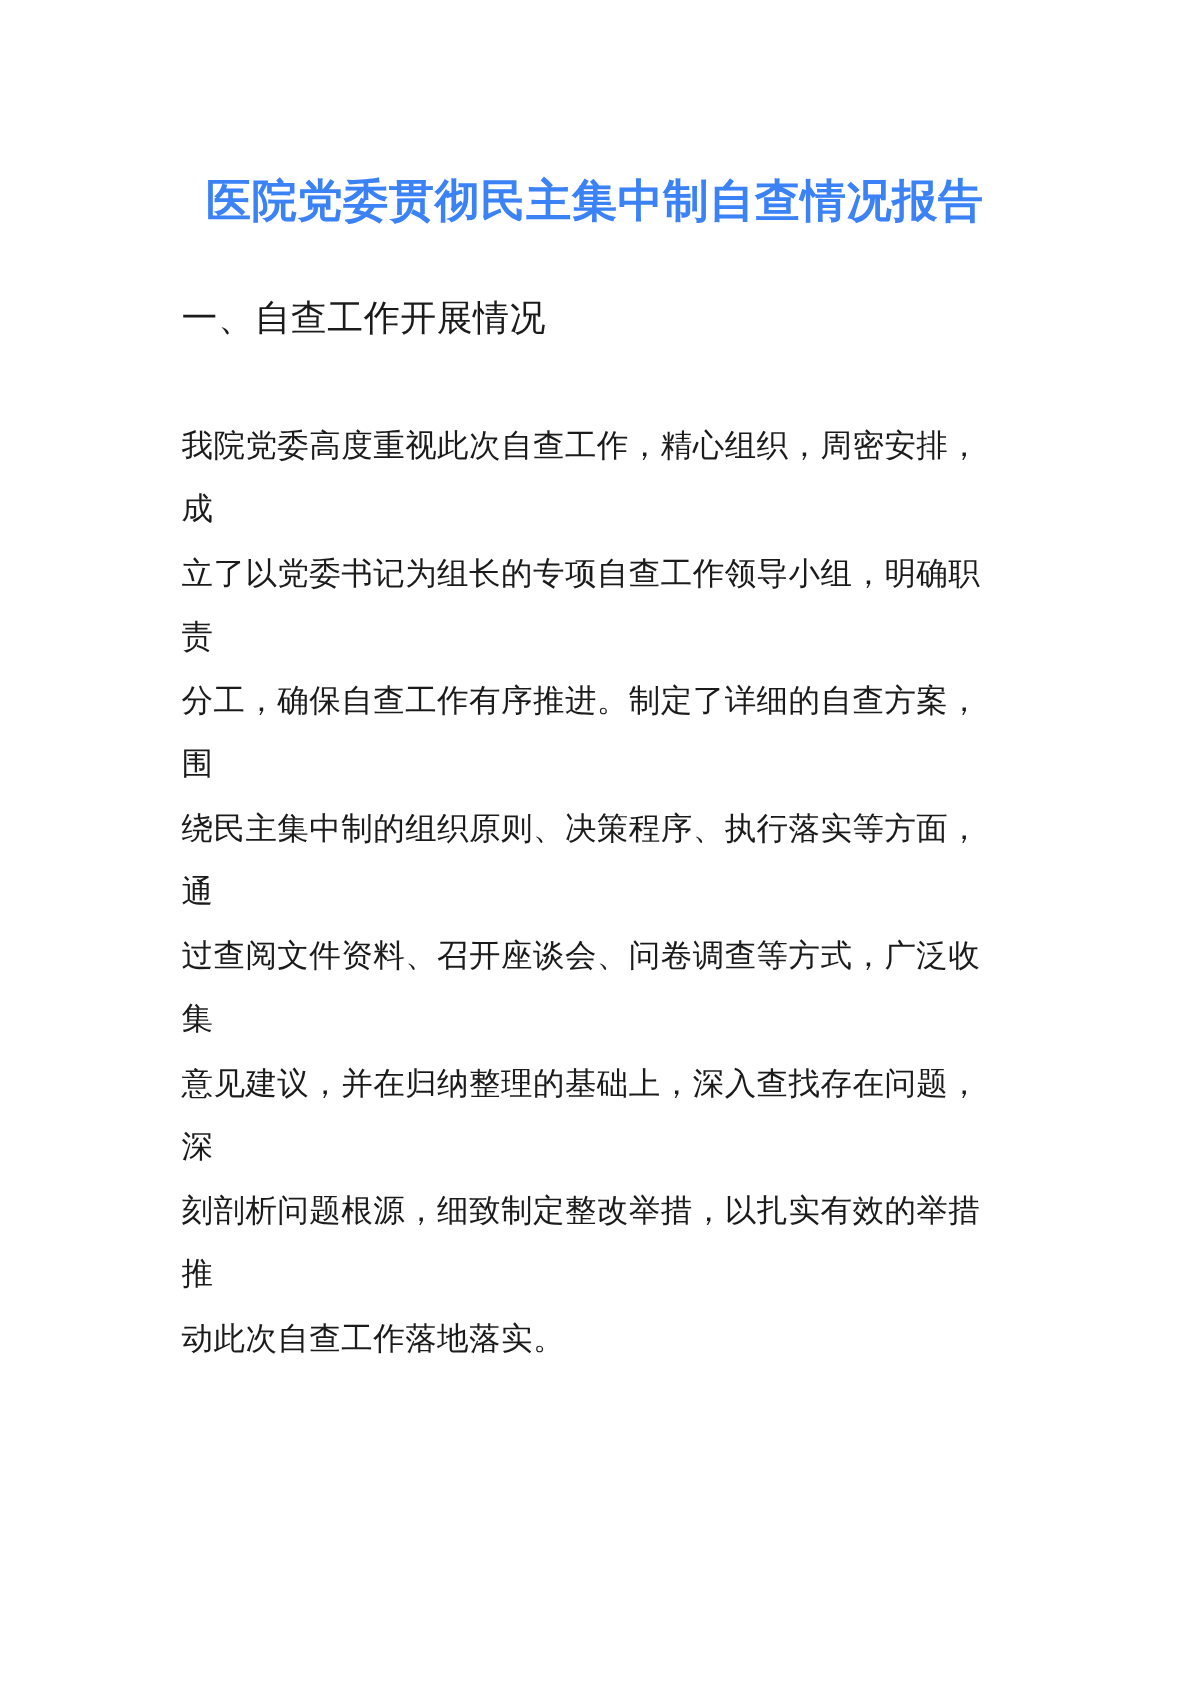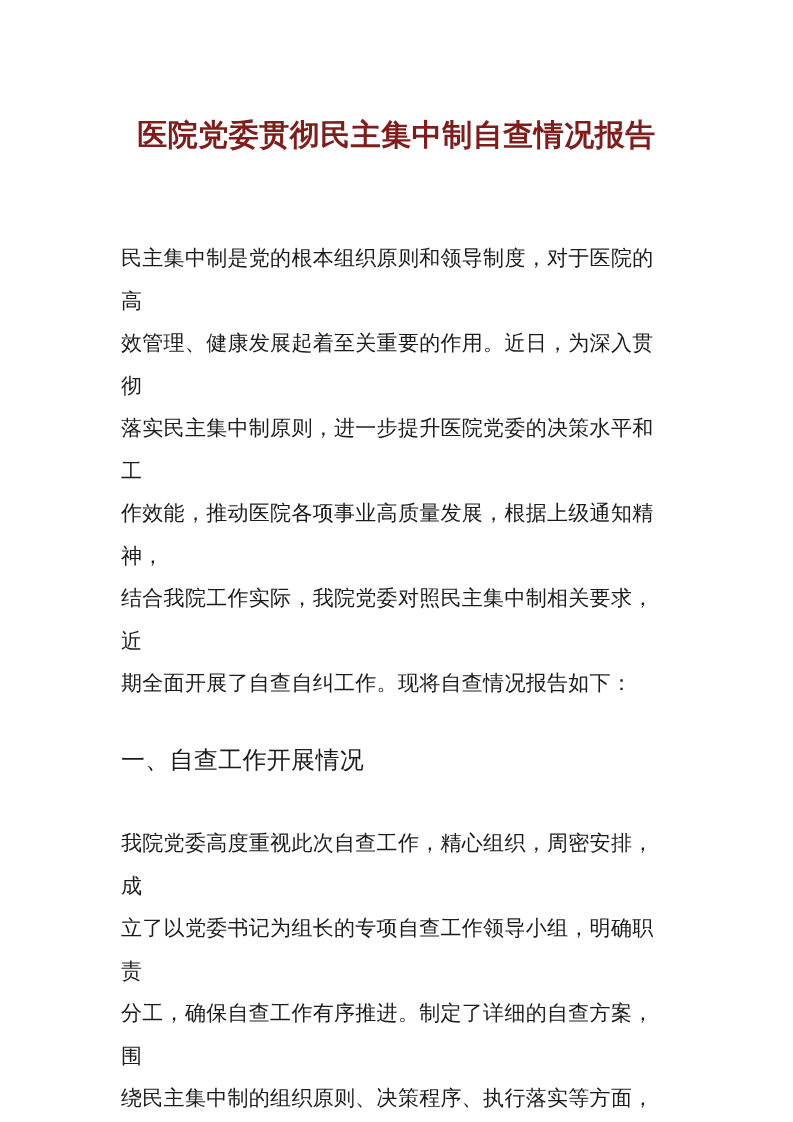--- a/index.html
+++ b/index.html
@@ -21,21 +21,21 @@
     padding: 0 121px;
     background: #ffffff;
   }
   .doc-title {
     margin: 112px 0 0 0;
     font-size: 30px;
     line-height: 46px;
     font-weight: bold;
     text-align: center;
     letter-spacing: 0.5px;
-    color: #7f1d1d;
+    color: #3b82f6;
     white-space: nowrap;
   }
   .body-para {
     margin: 0;
     font-size: 21px;
     line-height: 42.5px;
     letter-spacing: 0.3px;
     text-align: left;
     white-space: pre-line;      
     color: #1b1b1b;
@@ -53,26 +53,20 @@
   }
   .para-section1   { margin-top: 41px; }
 </style>
 </head>
 <body>
 
 <div class="page">
 
   <h1 class="doc-title">医院党委贯彻民主集中制自查情况报告</h1>
 
-  <p class="body-para para-intro">民主集中制是党的根本组织原则和领导制度，对于医院的高
-效管理、健康发展起着至关重要的作用。近日，为深入贯彻
-落实民主集中制原则，进一步提升医院党委的决策水平和工
-作效能，推动医院各项事业高质量发展，根据上级通知精神，
-结合我院工作实际，我院党委对照民主集中制相关要求，近
-期全面开展了自查自纠工作。现将自查情况报告如下：</p>
 
   <h2 class="section-heading heading-1">一、自查工作开展情况</h2>
 
   <p class="body-para para-section1">我院党委高度重视此次自查工作，精心组织，周密安排，成
 立了以党委书记为组长的专项自查工作领导小组，明确职责
 分工，确保自查工作有序推进。制定了详细的自查方案，围
 绕民主集中制的组织原则、决策程序、执行落实等方面，通
 过查阅文件资料、召开座谈会、问卷调查等方式，广泛收集
 意见建议，并在归纳整理的基础上，深入查找存在问题，深
 刻剖析问题根源，细致制定整改举措，以扎实有效的举措推

